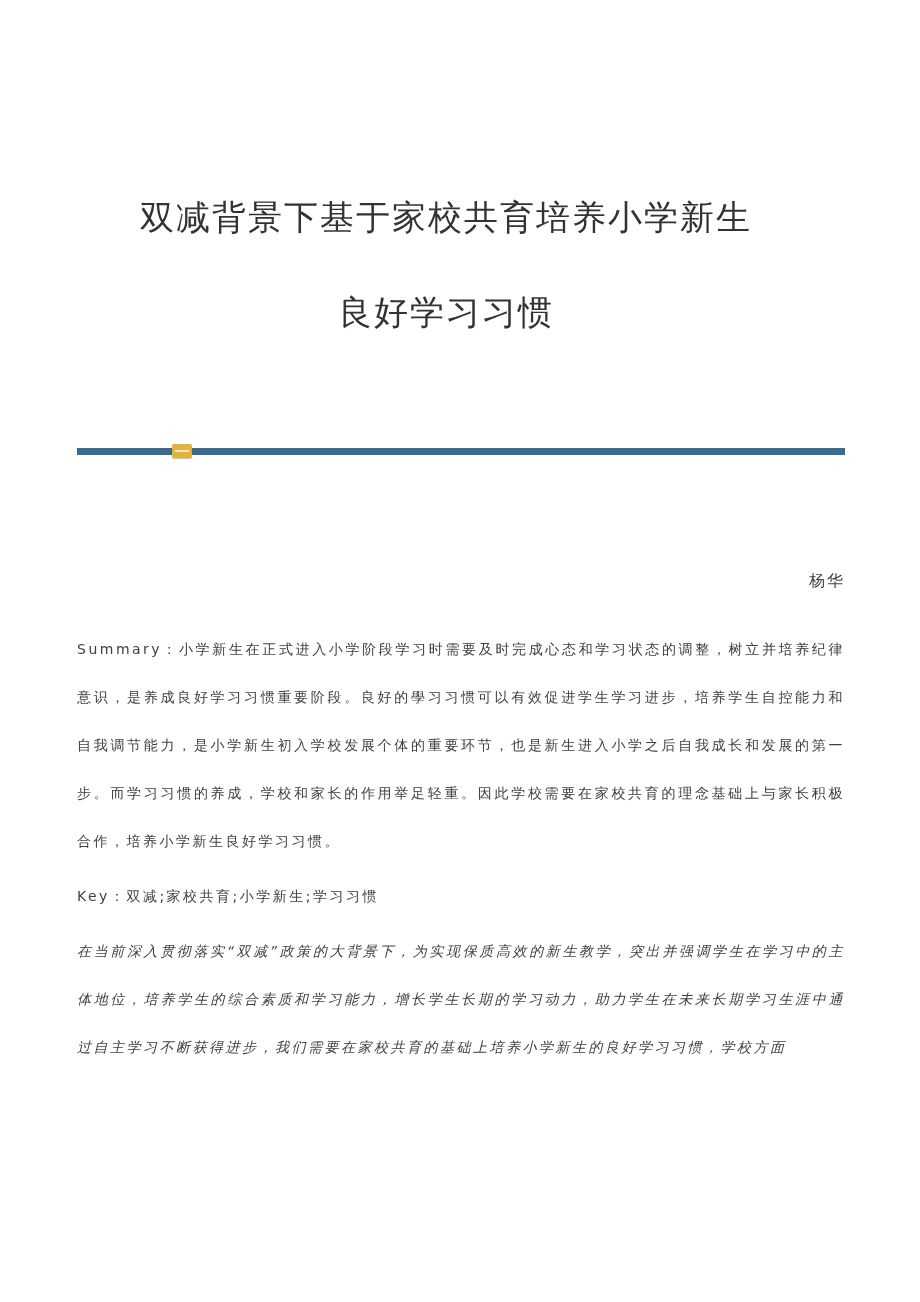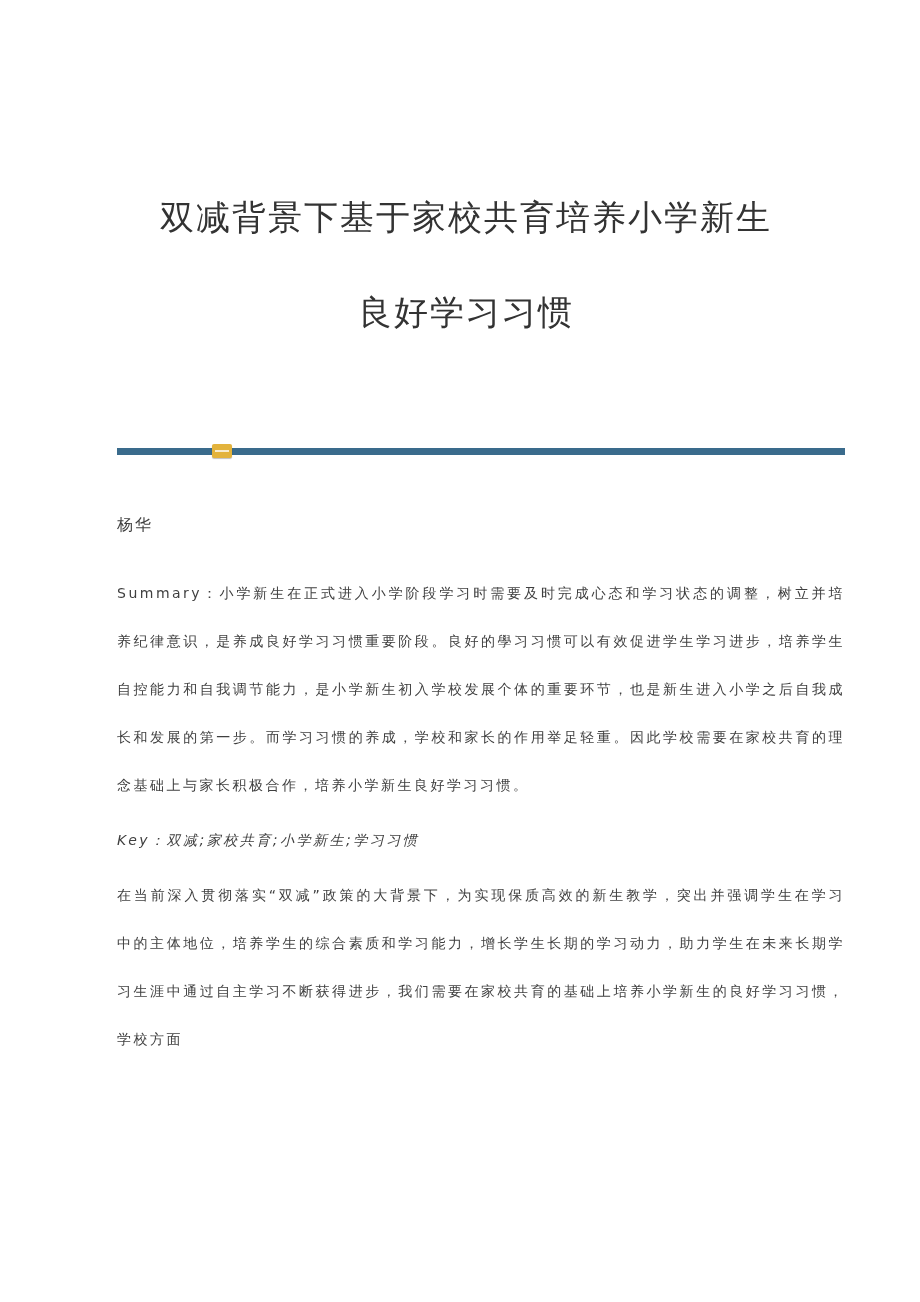--- a/index.html
+++ b/index.html
@@ -11,21 +11,21 @@
     width: 920px;
     min-height: 1302px;
     font-family: "DejaVu Sans", "Liberation Sans", sans-serif;
     color: var(--text, #3f3f3f);
     overflow: hidden;
   }
   .page {
     width: 920px;
     min-height: 1302px;
     box-sizing: border-box;
-    padding: 198px 75px 40px 117px;
+    padding: 198px 75px 40px 77px;
     background: #ffffff;
   }
   .title {
     text-align: center;
     color: #333333;
     font-size: 34px;
     font-weight: 500;
     letter-spacing: 2px;
     line-height: 1.15;
     margin: 0 0 0 -30px; 
@@ -62,43 +62,44 @@
   .divider-icon::after {
     content: "";
     position: absolute;
     left: 3px;
     right: 3px;
     top: 6px;
     height: 2px;
     background: rgba(255,255,255,0.75);
   }
   .author {
-    margin-top: 56px;
+    margin-top: 112px;
     font-size: 16px;
     letter-spacing: 2px;
     line-height: 1.4;
+    text-align: right;
   }
   .para {
     margin: 0;
     font-size: 14px;
     letter-spacing: 2.5px;
     line-height: 48px;
     text-align: justify;
     text-justify: inter-character;
     color: var(--text, #3f3f3f);
   }
   .summary {
     margin-top: 32px;
   }
   .keywords {
     margin-top: 7px;
-    font-style: italic;
   }
   .body-text {
     margin-top: 7px;
+    font-style: italic;
   }
 </style>
 </head>
 <body>
 
 <div class="page">
 
   <h1 class="title">
     <span class="title-line">双减背景下基于家校共育培养小学新生</span>
     <span class="title-line">良好学习习惯</span>

